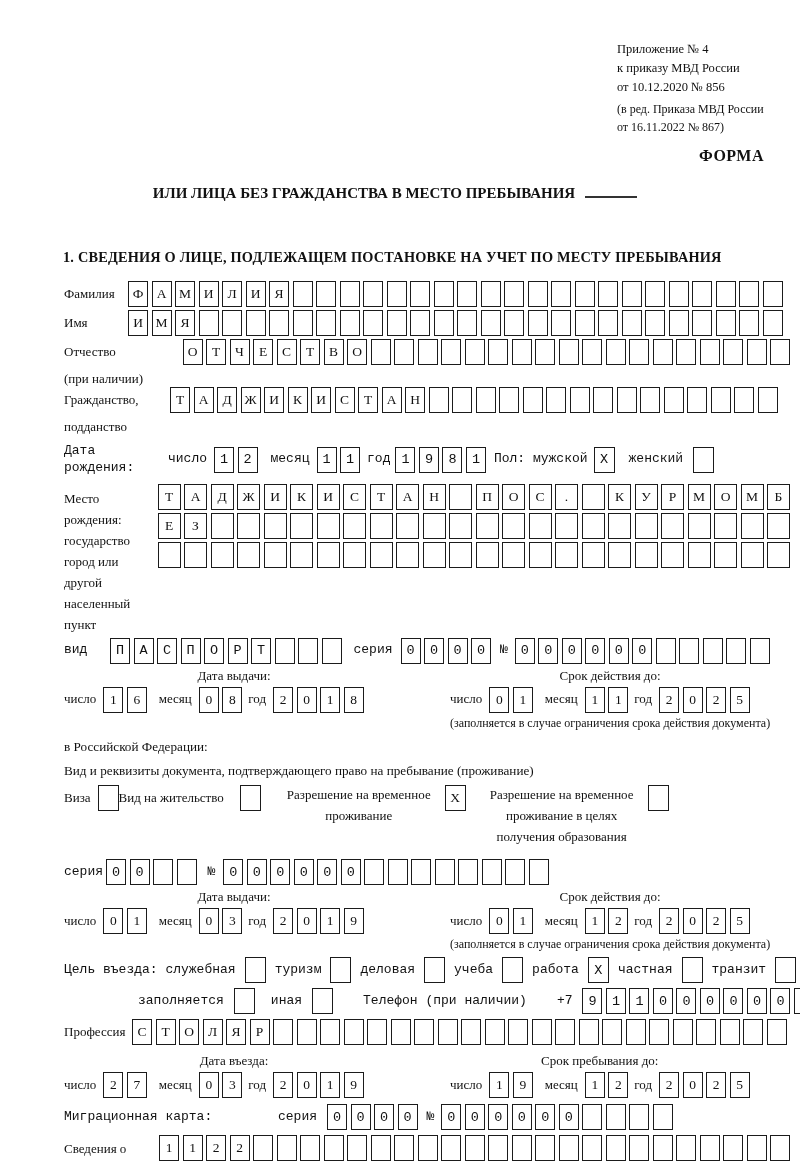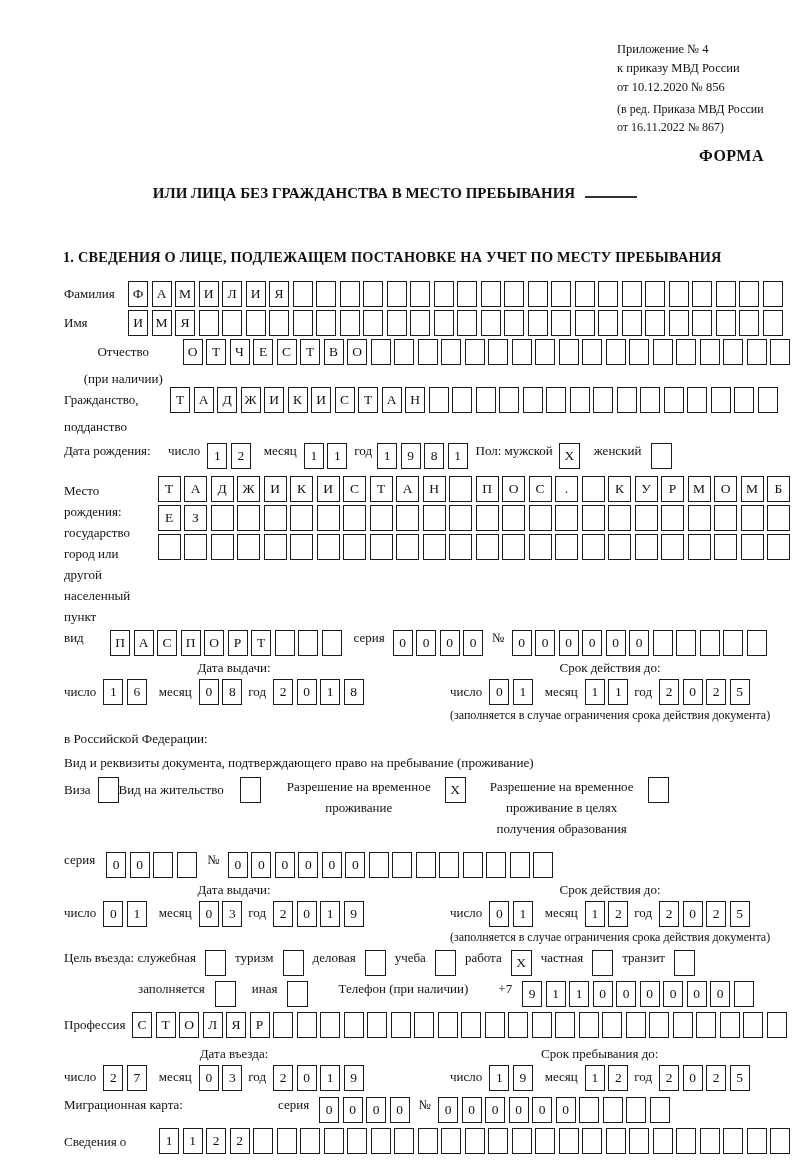--- a/index.html
+++ b/index.html
@@ -8,21 +8,21 @@
     font-family:"Liberation Serif","DejaVu Serif",serif;color:#111;overflow:hidden;
   }
   .appendix{position:absolute;left:617px;top:40px;width:200px;font-size:12.5px;line-height:1.5;}
   .appendix .sub{margin-top:5px;font-size:12px;line-height:1.45;}
   .forma{position:absolute;top:147px;right:36px;font-weight:700;font-size:16px;letter-spacing:.5px;}
   .title{position:absolute;left:40px;top:182px;width:710px;text-align:center;font-weight:700;font-size:15px;line-height:1.55;}
   .tline{display:inline-block;width:52px;border-bottom:2.2px solid #333;margin-left:10px;height:14px;}
   .sec1{position:absolute;left:63px;top:249px;width:735px;font-weight:700;font-size:14.3px;letter-spacing:.2px;white-space:nowrap;}
   .form{position:absolute;left:64px;top:281px;width:726px;}
   .row{display:flex;align-items:flex-start;}
-  .mid{}
+  .mid{align-items:center;font-family:Liberation Mono, monospace;}
   .lbl{font-size:13px;line-height:1.3;flex:0 0 auto;}
   .cells{display:flex;column-gap:3.5px;flex:0 0 auto;}
   .cell{
     box-sizing:border-box;flex:0 0 auto;width:20px;height:26px;border:1.6px solid #1b1b1b;
     display:inline-flex;align-items:center;justify-content:center;
     font-size:13.5px;font-weight:400;background:#fff;
   }
   .wide .cell{width:23px;}
   .box{width:21px;height:26px;}
   .lblcol div{font-size:13px;}
@@ -125,21 +125,21 @@
           <span class="cell"></span>
           <span class="cell"></span>
           <span class="cell"></span>
           <span class="cell"></span>
           <span class="cell"></span>
           <span class="cell"></span>
         </div>
     </div>
 
     <div class="row" style="margin-top:3px;">
-      <div class="lblcol" style="width:122px;text-align:center;">
+      <div class="lblcol" style="width:122px;">
         <div style="padding-top:5px;">Отчество</div>
         <div style="padding-top:11px;">(при наличии)</div>
       </div>
       <div class="cells">
           <span class="cell">О</span>
           <span class="cell">Т</span>
           <span class="cell">Ч</span>
           <span class="cell">Е</span>
           <span class="cell">С</span>
           <span class="cell">Т</span>

